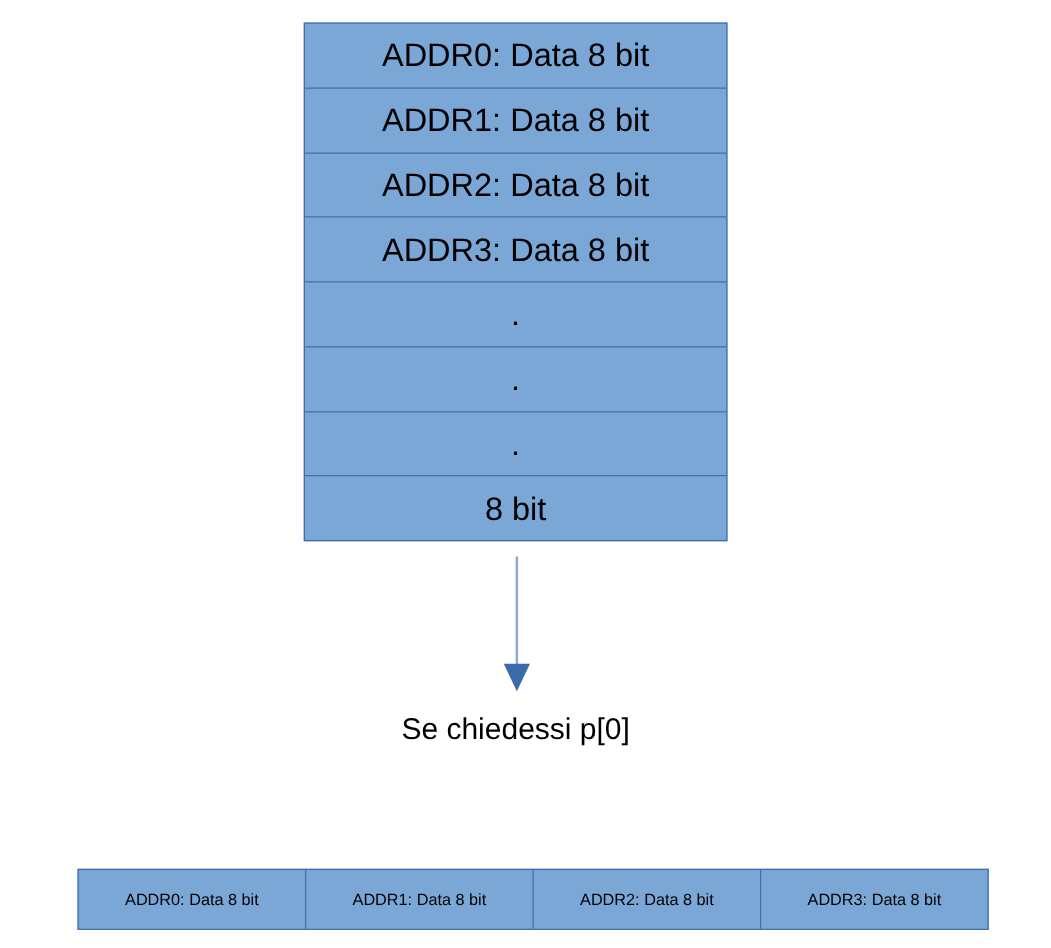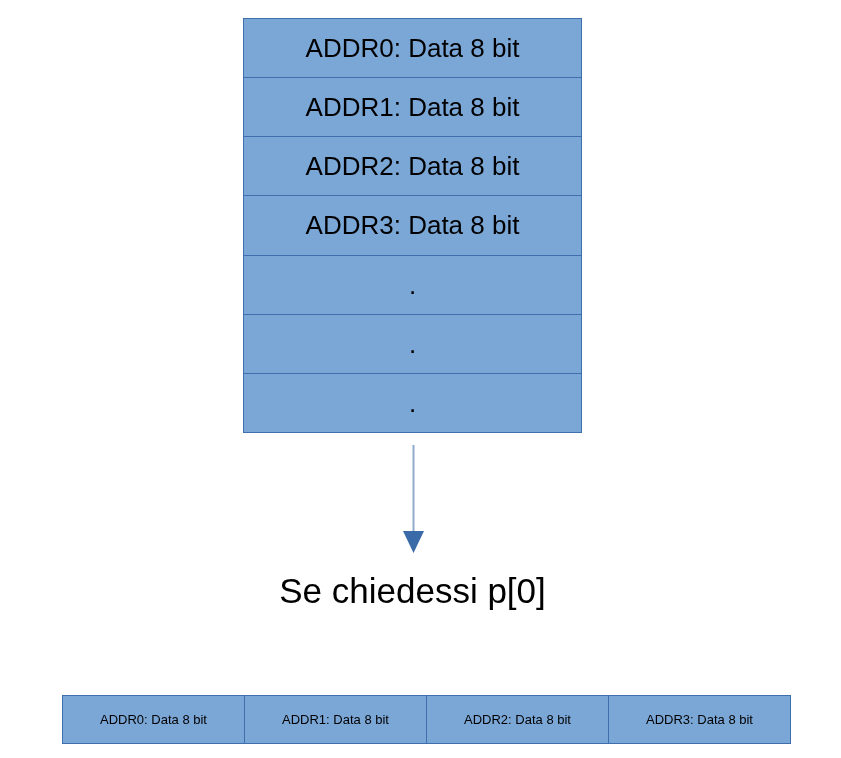--- a/index.html
+++ b/index.html
@@ -58,21 +58,21 @@
     height: 112px;
   }
 
   
   #caption {
     position: absolute;
     left: 0;
     top: 570px;
     width: 825px;
     text-align: center;
-    font-size: 35px;
+    font-size: 24px;
     line-height: 1.2;
     color: #000000;
     white-space: nowrap;
   }
 
   
   #byte-row {
     position: absolute;
     left: 62px;
     top: 695px;
@@ -118,20 +118,23 @@
   </div>
   <div class="mem-cell dots">
     <span>.</span>
   </div>
   <div class="mem-cell dots">
     <span>.</span>
   </div>
   <div class="mem-cell dots">
     <span>.</span>
   </div>
+  <div class="mem-cell">
+    <span>8 bit</span>
+  </div>
 </div>
 
 <svg id="flow-arrow" viewBox="0 0 40 112">
   <line x1="18.5" y1="0" x2="18.5" y2="88" stroke="#8faacb" stroke-width="2"></line>
   <polygon points="8,86 29,86 18.5,108" fill="#3a6aa8"></polygon>
 </svg>
 
 <div id="caption">Se chiedessi p[0]</div>
 
 <div id="byte-row">

